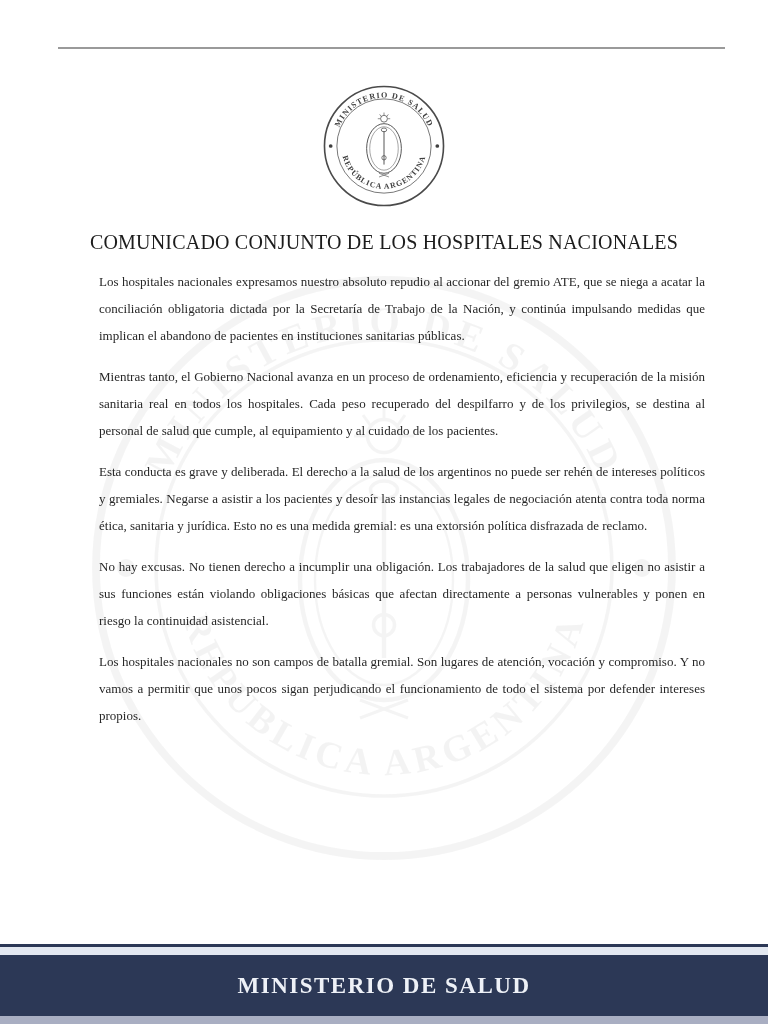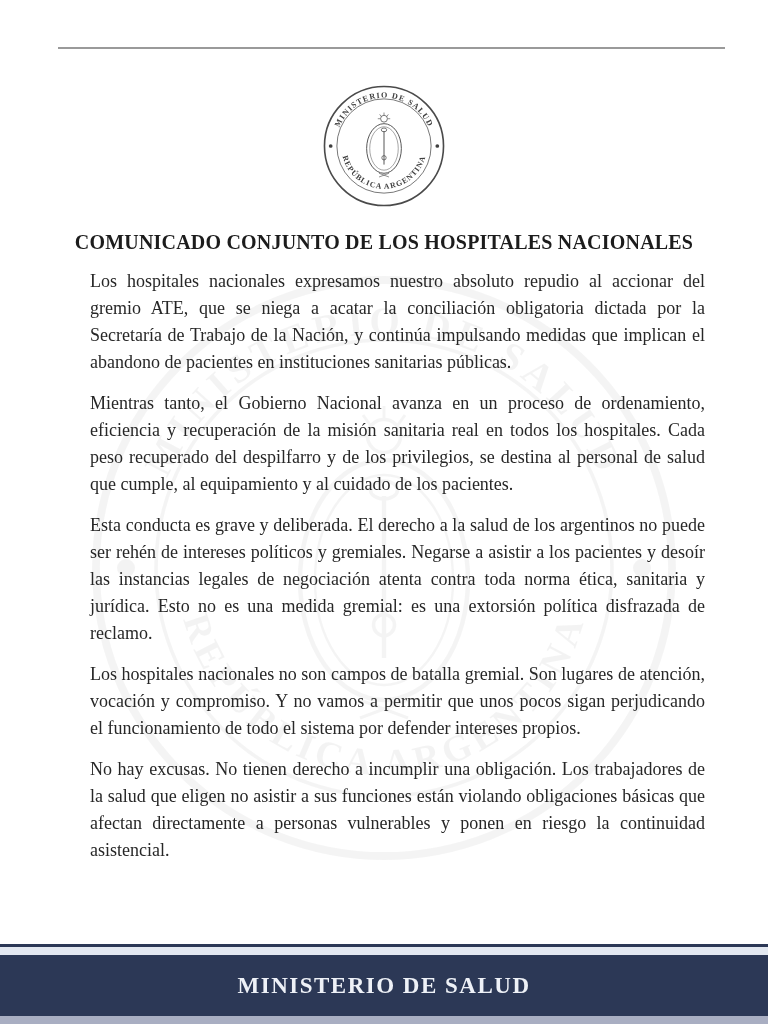--- a/index.html
+++ b/index.html
@@ -27,33 +27,33 @@
     position:absolute;top:84px;left:50%;transform:translateX(-50%);
     width:124px;height:124px;
   }
   .watermark{
     position:absolute;top:268px;left:84px;width:600px;height:600px;
     opacity:0.055;pointer-events:none;
   }
   .doc-title{
     position:absolute;top:231px;left:73px;width:622px;
     text-align:center;
-    font-size:20px;font-weight:bold;color:#1c1c1c;
+    font-size:20px;font-weight:normal;color:#1c1c1c;
     letter-spacing:0.2px;
     font-family:"Liberation Serif","DejaVu Serif",serif;
   }
   .doc-body{
     position:absolute;top:268px;left:83px;width:622px;
     z-index:2;
   }
   .doc-body p{
-    font-size:18px;line-height:27px;
+    font-size:13px;line-height:27px;
     text-align:justify;
     color:var(--body-text);
-    margin:0 0 14px 7px;
+    margin:0 0 14px 16px;
   }
   .footer-rule{
     position:absolute;left:0;top:944px;width:768px;height:3px;
     background:var(--navy);
   }
   .footer-gap{
     position:absolute;left:0;top:947px;width:768px;height:8px;
     background:#e3e8f1;
   }
   .footer-bar{
@@ -117,22 +117,22 @@
   <svg class="watermark" viewBox="0 0 200 200" aria-hidden="true">
     <use href="#seal-art"></use>
   </svg>
 
   <h1 class="doc-title">COMUNICADO CONJUNTO DE LOS HOSPITALES NACIONALES</h1>
 
   <div class="doc-body">
     <p>Los hospitales nacionales expresamos nuestro absoluto repudio al accionar del gremio ATE, que se niega a acatar la conciliación obligatoria dictada por la Secretaría de Trabajo de la Nación, y continúa impulsando medidas que implican el abandono de pacientes en instituciones sanitarias públicas.</p>
     <p>Mientras tanto, el Gobierno Nacional avanza en un proceso de ordenamiento, eficiencia y recuperación de la misión sanitaria real en todos los hospitales. Cada peso recuperado del despilfarro y de los privilegios, se destina al personal de salud que cumple, al equipamiento y al cuidado de los pacientes.</p>
     <p>Esta conducta es grave y deliberada. El derecho a la salud de los argentinos no puede ser rehén de intereses políticos y gremiales. Negarse a asistir a los pacientes y desoír las instancias legales de negociación atenta contra toda norma ética, sanitaria y jurídica. Esto no es una medida gremial: es una extorsión política disfrazada de reclamo.</p>
+    <p>No hay excusas. No tienen derecho a incumplir una obligación. Los trabajadores de la salud que eligen no asistir a sus funciones están violando obligaciones básicas que afectan directamente a personas vulnerables y ponen en riesgo la continuidad asistencial.</p>
     <p>Los hospitales nacionales no son campos de batalla gremial. Son lugares de atención, vocación y compromiso. Y no vamos a permitir que unos pocos sigan perjudicando el funcionamiento de todo el sistema por defender intereses propios.</p>
-    <p>No hay excusas. No tienen derecho a incumplir una obligación. Los trabajadores de la salud que eligen no asistir a sus funciones están violando obligaciones básicas que afectan directamente a personas vulnerables y ponen en riesgo la continuidad asistencial.</p>
   </div>
 
   <div class="footer-rule"></div>
   <div class="footer-gap"></div>
   <div class="footer-bar">
     <span class="footer-label">MINISTERIO DE SALUD</span>
   </div>
   <div class="bottom-strip"></div>
 
 </div>

